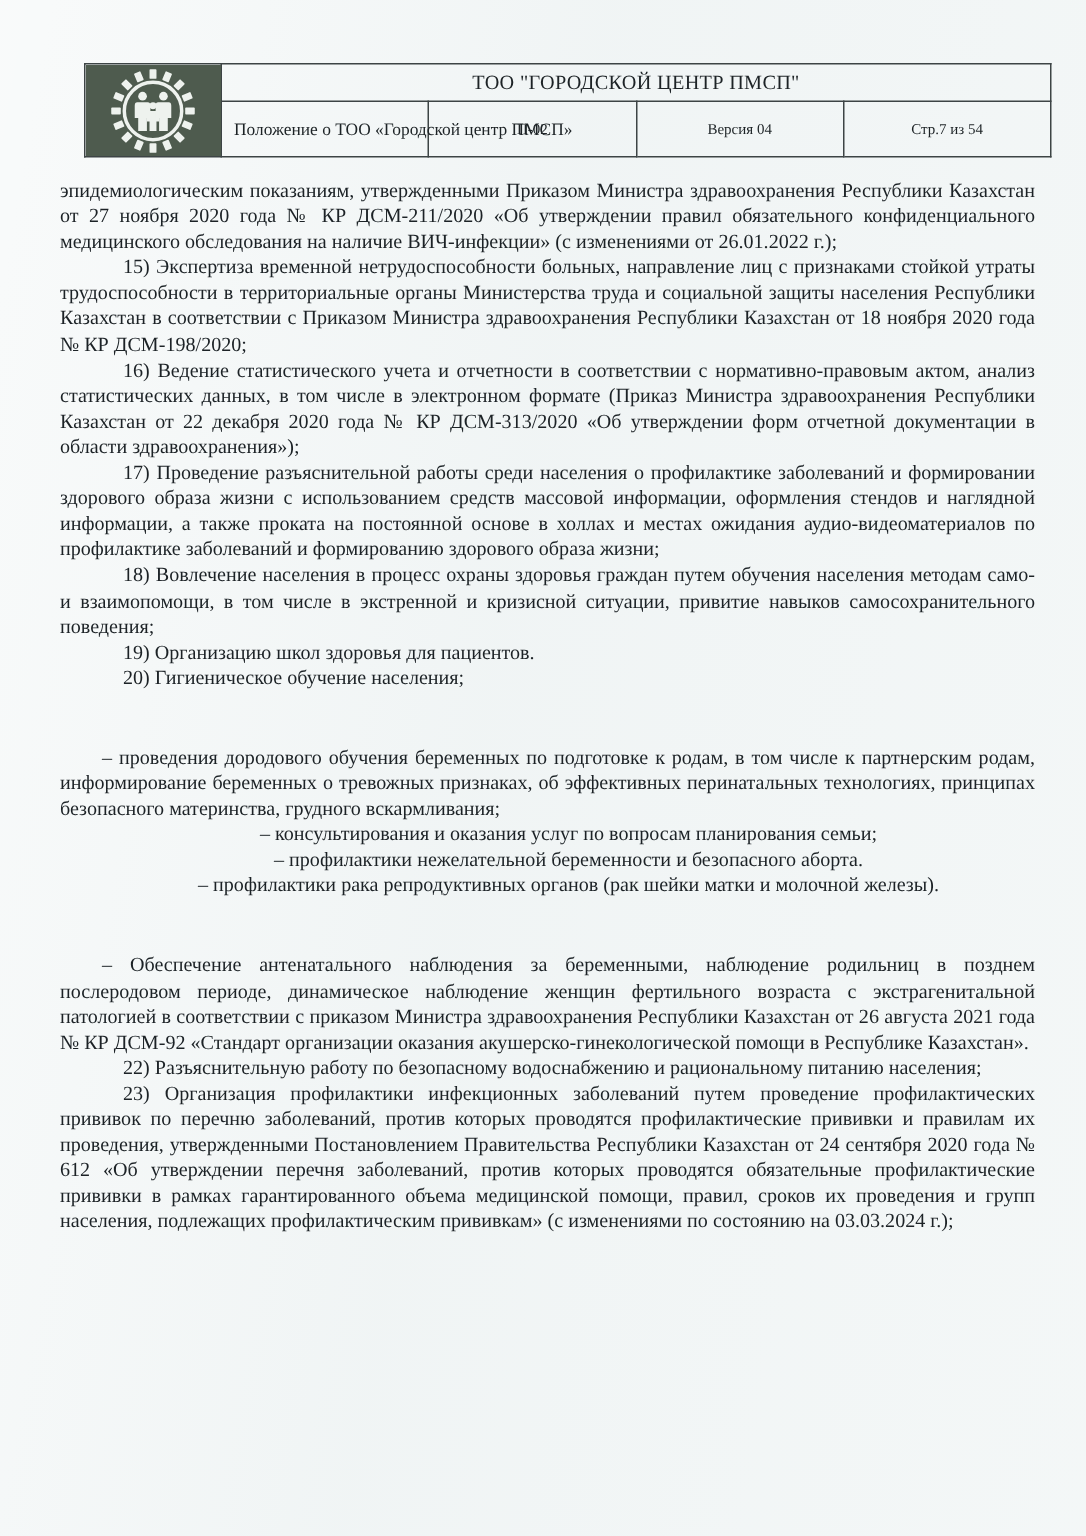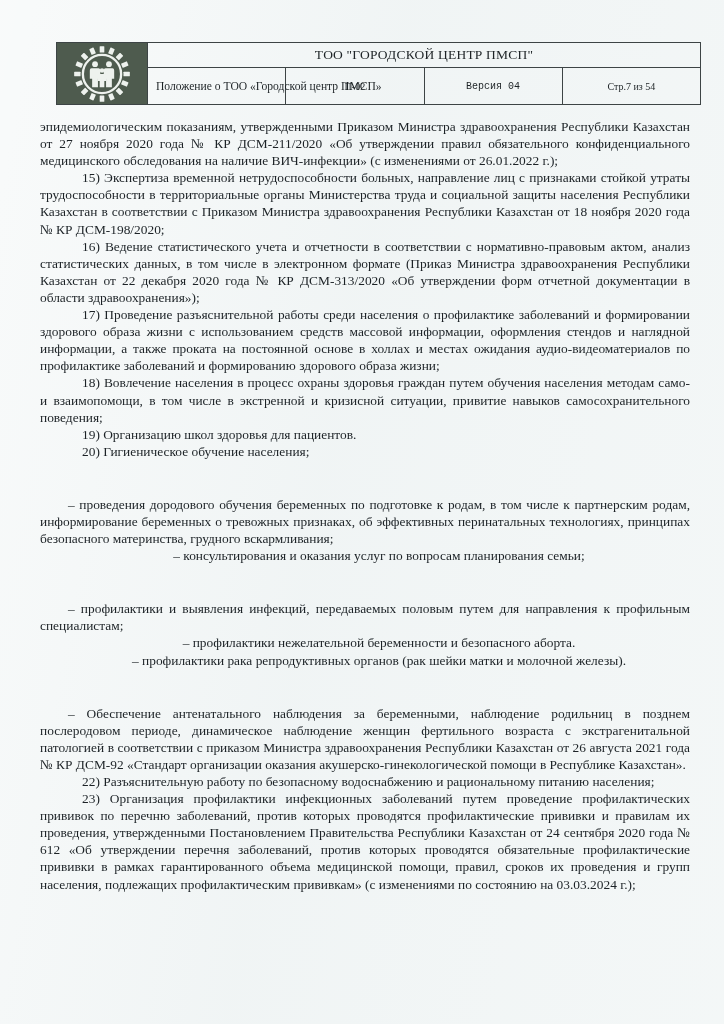--- a/index.html
+++ b/index.html
@@ -68,21 +68,21 @@
     white-space: nowrap;
   }
   .meta-center {
     text-align: center;
     font-size: 10px;
     padding: 3px 2px !important;
     white-space: nowrap;
   }
   .col-doc  { width: 280px; }
   .col-code { width: 75px; }
-  .col-ver  { width: 78px; font-family: Liberation Mono, monospace; }
+  .col-ver  { width: 78px; }
   .col-page { width: 122px; }
 
   
   .doc-body {
     position: absolute;
     left: 40px;
     top: 118px;
     width: 650px;
   }
   p.para {
@@ -170,21 +170,20 @@
   <div class="doc-body">
     <p class="para ind-none">эпидемиологическим показаниям, утвержденными Приказом Министра здравоохранения Республики Казахстан от 27 ноября 2020 года № КР ДСМ-211/2020 «Об утверждении правил обязательного конфиденциального медицинского обследования на наличие ВИЧ-инфекции» (с изменениями от 26.01.2022 г.);</p>
     <p class="para ind-num">15) Экспертиза временной нетрудоспособности больных, направление лиц с признаками стойкой утраты трудоспособности в территориальные органы Министерства труда и социальной защиты населения Республики Казахстан в соответствии с Приказом Министра здравоохранения Республики Казахстан от 18 ноября 2020 года № КР ДСМ-198/2020;</p>
     <p class="para ind-num">16) Ведение статистического учета и отчетности в соответствии с нормативно-правовым актом, анализ статистических данных, в том числе в электронном формате (Приказ Министра здравоохранения Республики Казахстан от 22 декабря 2020 года № КР ДСМ-313/2020 «Об утверждении форм отчетной документации в области здравоохранения»);</p>
     <p class="para ind-num">17) Проведение разъяснительной работы среди населения о профилактике заболеваний и формировании здорового образа жизни с использованием средств массовой информации, оформления стендов и наглядной информации, а также проката на постоянной основе в холлах и местах ожидания аудио-видеоматериалов по профилактике заболеваний и формированию здорового образа жизни;</p>
     <p class="para ind-num">18) Вовлечение населения в процесс охраны здоровья граждан путем обучения населения методам само- и взаимопомощи, в том числе в экстренной и кризисной ситуации, привитие навыков самосохранительного поведения;</p>
     <p class="para center-item">19) Организацию школ здоровья для пациентов.</p>
     <p class="para center-item">20) Гигиеническое обучение населения;</p>
     <p class="para ind-dash">– проведения дородового обучения беременных по подготовке к родам, в том числе к партнерским родам, информирование беременных о тревожных признаках, об эффективных перинатальных технологиях, принципах безопасного материнства, грудного вскармливания;</p>
     <p class="para dash-short">– консультирования и оказания услуг по вопросам планирования семьи;</p>
-    <p class="para ind-dash">– профилактики и выявления инфекций, передаваемых половым путем для направления к профильным специалистам;</p>
     <p class="para dash-short">– профилактики нежелательной беременности и безопасного аборта.</p>
     <p class="para dash-short">– профилактики рака репродуктивных органов (рак шейки матки и молочной железы).</p>
     <p class="para ind-dash">– Обеспечение антенатального наблюдения за беременными, наблюдение родильниц в позднем послеродовом периоде, динамическое наблюдение женщин фертильного возраста с экстрагенитальной патологией в соответствии с приказом Министра здравоохранения Республики Казахстан от 26 августа 2021 года № КР ДСМ-92 «Стандарт организации оказания акушерско-гинекологической помощи в Республике Казахстан».</p>
     <p class="para ind-num">22) Разъяснительную работу по безопасному водоснабжению и рациональному питанию населения;</p>
     <p class="para ind-num">23) Организация профилактики инфекционных заболеваний путем проведение профилактических прививок по перечню заболеваний, против которых проводятся профилактические прививки и правилам их проведения, утвержденными Постановлением Правительства Республики Казахстан от 24 сентября 2020 года № 612 «Об утверждении перечня заболеваний, против которых проводятся обязательные профилактические прививки в рамках гарантированного объема медицинской помощи, правил, сроков их проведения и групп населения, подлежащих профилактическим прививкам» (с изменениями по состоянию на 03.03.2024 г.);</p>
   </div>
 
 </div>
 
 </body></html>

